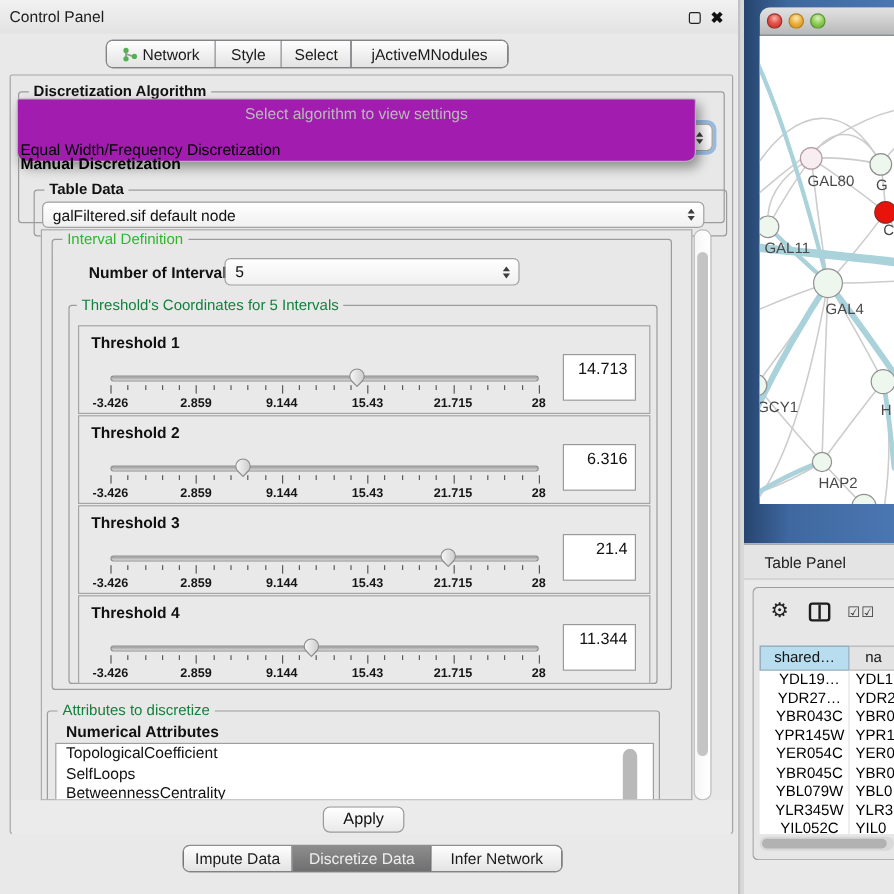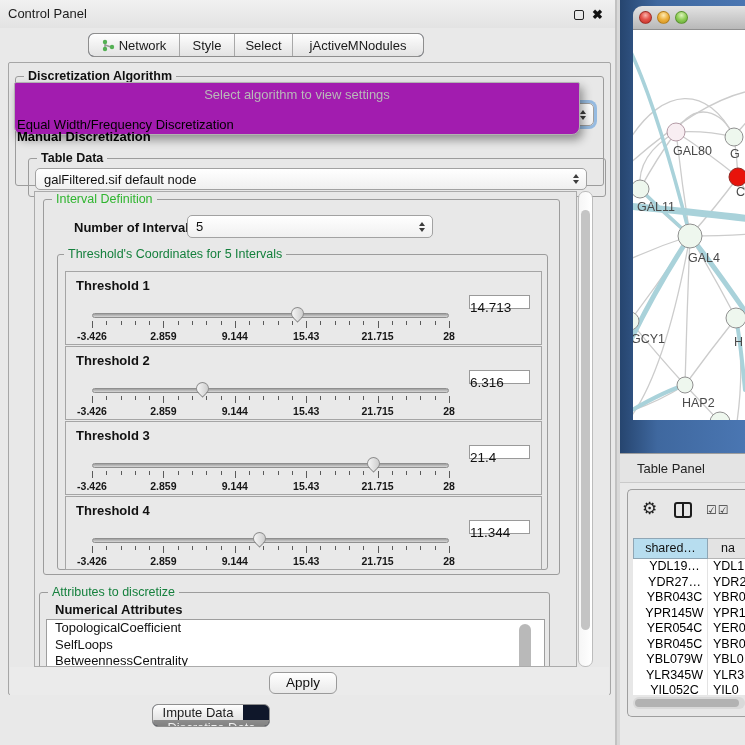--- a/index.html
+++ b/index.html
@@ -18,21 +18,21 @@
 
   
   .tabstrip { position:absolute; display:flex; height:24px; border:1px solid #8e8e8e;
               border-radius:6px; overflow:hidden; background:#0f172a; }
   .tab { display:flex; align-items:center; justify-content:center; gap:4px;
          font-size:13px; color:#1a1a1a; background:linear-gradient(#fefefe,#e3e3e3);
          border-left:1px solid #a8a8a8; white-space:nowrap; }
   .tab:first-child { border-left:none; }
   .tab.selected { background:linear-gradient(#8d8d8d,#6f6f6f); color:#efefef; }
   #top-tabs { left:88px; top:33px; }
-  #bottom-tabs { left:152px; top:704px; height:23px;flex-direction:column; }
+  #bottom-tabs { left:152px; top:704px; height:23px; }
 
   
   #main-panel { position:absolute; left:8px; top:62px; width:603px; height:633px;
                 border:1px solid #a6a6a6; border-radius:2px; background:#e8e8e8; }
 
   .group { position:absolute; border:1px solid #9c9c9c; border-radius:3px; }
   .group-title { position:absolute; top:-8px; left:8px; background:#e8e8e8; padding:0 4px;
                  font-size:12.5px; line-height:15px; white-space:nowrap; }
   .gt-bold { font-weight:bold; color:#111; }
   .gt-green { color:#2fb52f; }
@@ -73,23 +73,23 @@
            background:linear-gradient(#9e9e9e,#d8d8d8); border:1px solid #8f8f8f; border-radius:3px; }
   .thumb-pin { position:absolute; top:1px; width:13px; height:13px;
                background:linear-gradient(135deg,#fdfdfd,#c6c6c6);
                border:1px solid #8d8d8d; border-radius:50% 50% 50% 0;
                transform:rotate(-45deg); }
   .ticks { position:absolute; left:0; top:15px; width:357px; height:8px; }
   .tick { position:absolute; top:0; width:1px; height:4px; background:#5a5a5a; }
   .tick.major { height:7px; }
   .tick-labels { position:absolute; left:0; top:24px; width:357px; height:12px; }
   .tick-label { position:absolute; transform:translateX(-50%); font-size:10.5px; font-weight:bold; color:#161616; white-space:nowrap; }
-  .value-field { position:absolute; left:403px; top:23px; width:61px; height:14px;
+  .value-field { position:absolute; left:403px; top:23px; width:61px; height:39px;
                  background:#fff; border:1px solid #9a9a9a; font-size:13.5px; color:#111;
-                 line-height:24px; padding-right:6px; }
+                 text-align:right; line-height:24px; padding-right:6px; }
 
   #attr-group { left:4px; top:400px; width:511px; height:90px; }
   #num-attr-label { position:absolute; left:15px; top:9px; font-size:13px; font-weight:bold; color:#111; }
   #attr-list { position:absolute; left:6px; top:26px; width:499px; height:50px;
                background:#fff; border:1px solid #9e9e9e; overflow:hidden; }
   .list-item { padding-left:8px; font-size:13px; line-height:16.5px; color:#111; white-space:nowrap; }
   #attr-list .sb { position:absolute; left:472px; top:4px; width:12px; height:60px;
                    background:#b9b9b9; border-radius:6px; }
 
   #apply-row { position:absolute; left:1px; right:1px; top:604px; height:28px; background:#ebebeb; }

